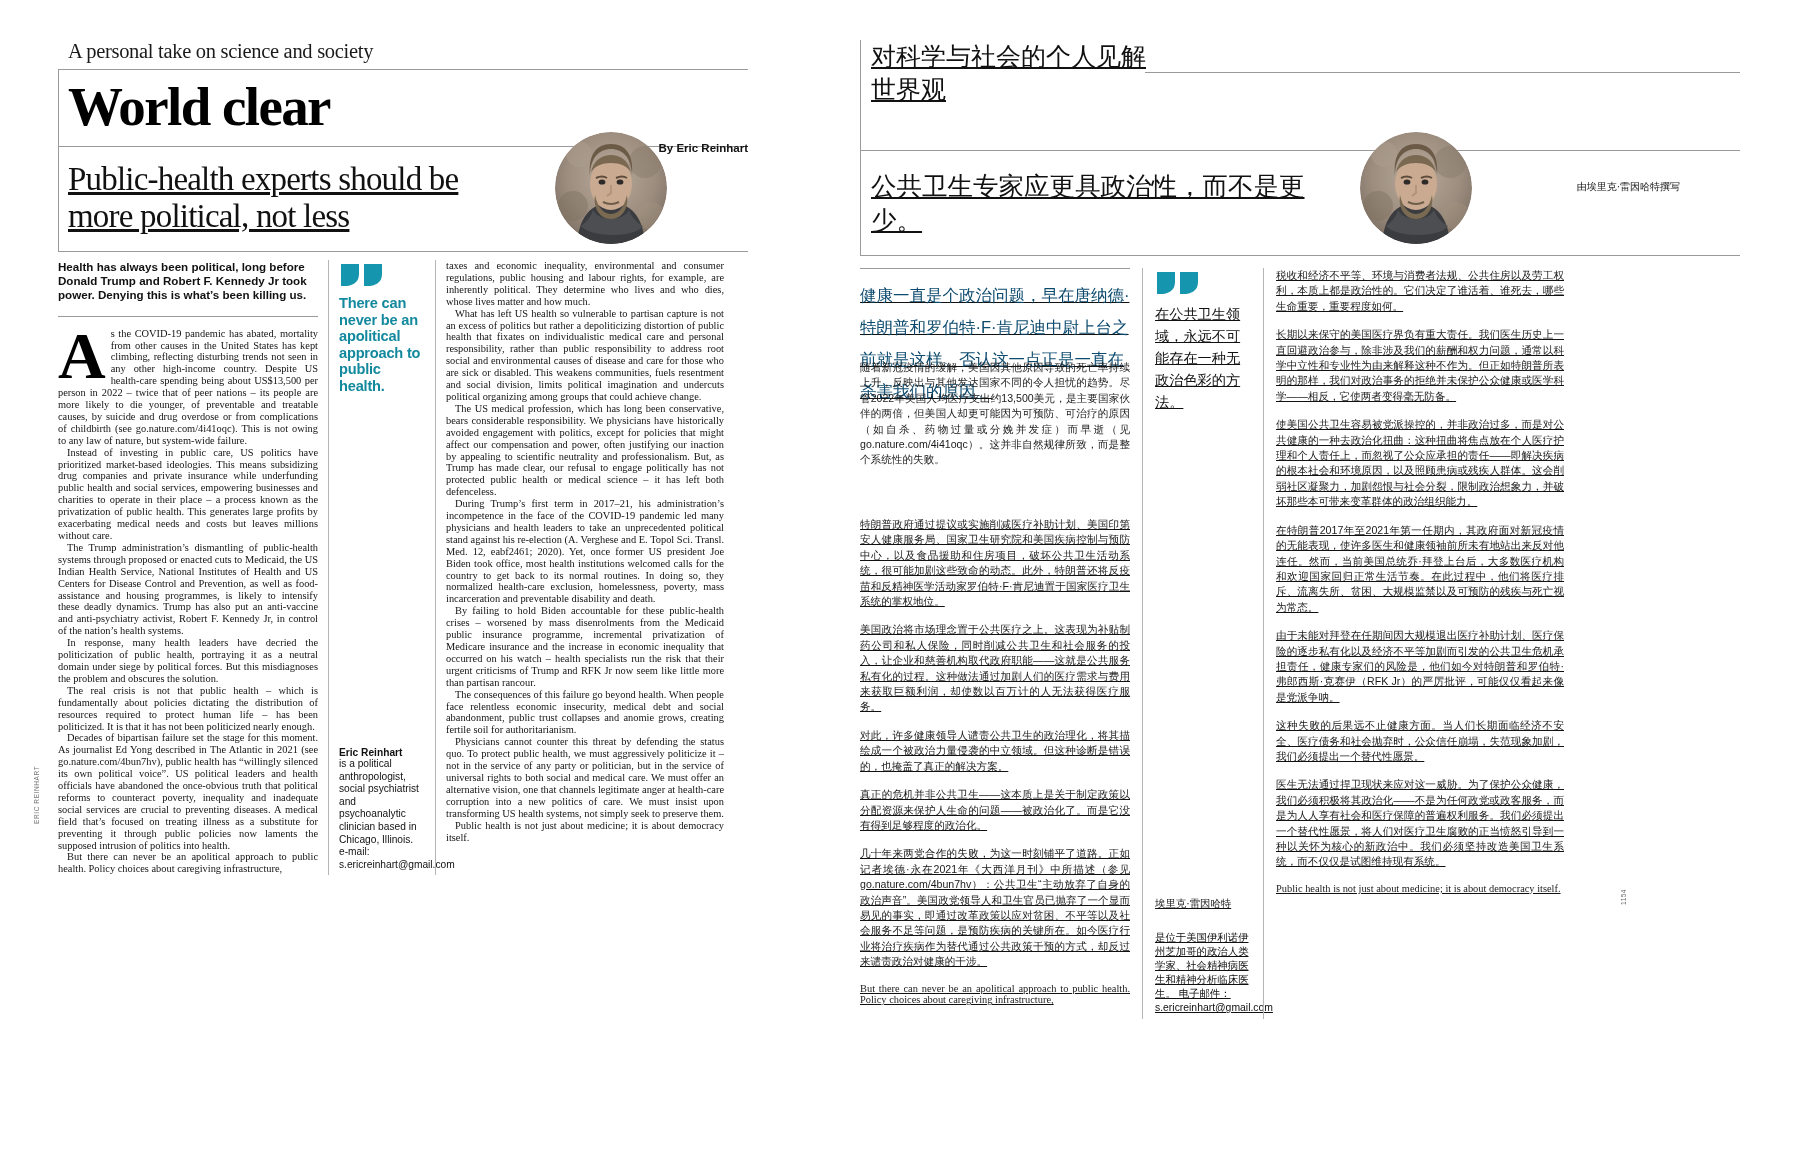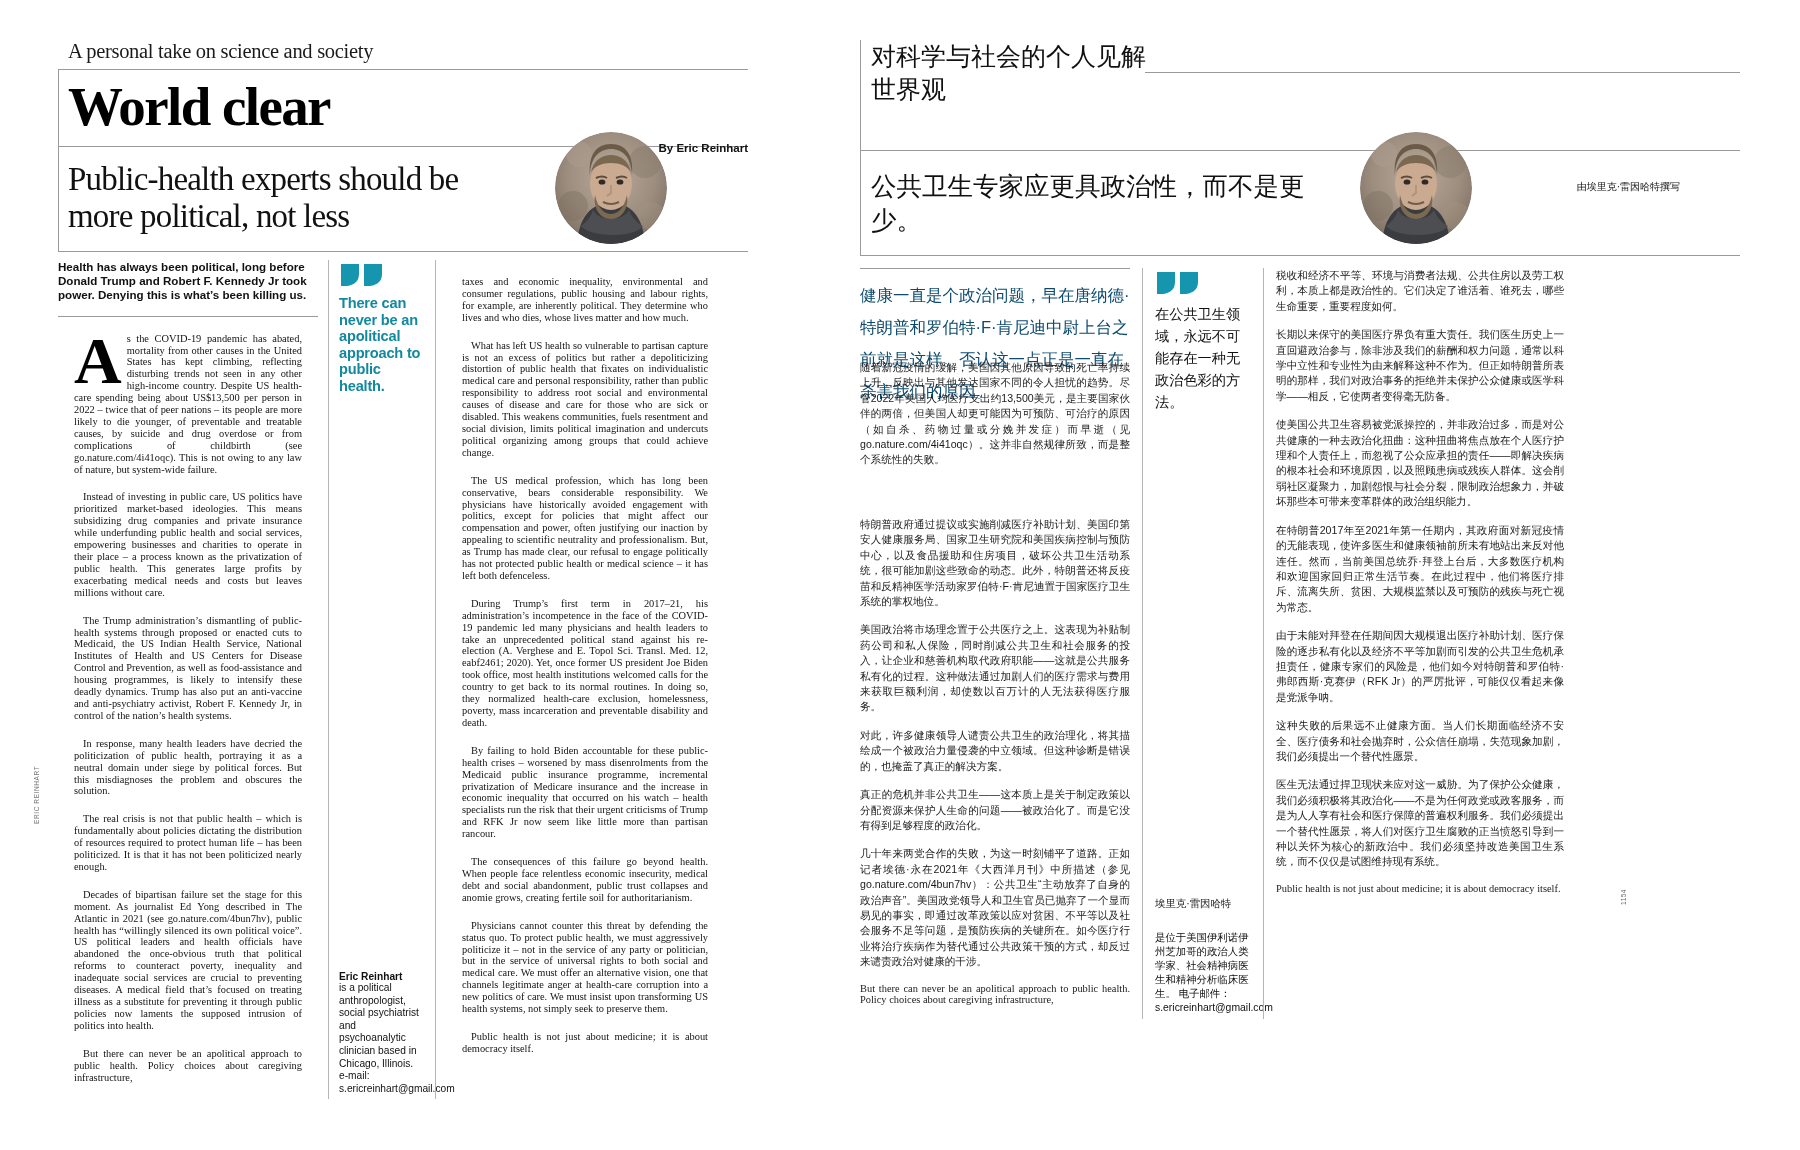--- a/index.html
+++ b/index.html
@@ -14,51 +14,51 @@
   .vrule{width:1px;background:#b5b5b5;align-self:stretch;}
 
   
   .kicker{font-family:"Liberation Serif",serif;font-size:20.5px;letter-spacing:-0.3px;
           color:#1a1a1a;padding:0 0 6px 10px;white-space:nowrap;}
   .masthead-wrap{position:relative;width:690px;}
   .masthead-wrap .leftbar{position:absolute;left:0;top:0;bottom:0;width:1px;background:#9a9a9a;}
   .wv-title{font-family:"Liberation Serif",serif;font-weight:bold;font-size:55px;line-height:1.02;
             letter-spacing:-1.6px;padding:9px 0 11px 10px;color:#000;}
   .headline{font-family:"Liberation Serif",serif;font-size:33px;line-height:1.12;letter-spacing:-0.8px;
-            padding:14px 0 16px 10px;color:#111;max-width:420px;}
+            padding:14px 0 16px 10px;color:#111;max-width:420px;text-decoration:underline;}
   .byline{font-family:"Liberation Sans",sans-serif;font-weight:bold;font-size:11.5px;color:#111;
           position:absolute;right:0;top:102px;}
   .portrait{position:absolute;width:112px;height:112px;border-radius:50%;overflow:hidden;}
   .portrait svg{display:block;}
 
   
   .cols{display:flex;margin-top:8px;}
   .col{box-sizing:border-box;}
   .coltext{font-family:"Liberation Serif",serif;font-size:10.4px;line-height:11.9px;
            text-align:justify;color:#131313;hyphens:auto;}
-  .coltext p{margin:16px;text-indent:9px;}
+  .coltext p{margin:0;text-indent:9px;}
   .coltext p.first{text-indent:0;}
 
   .standfirst{font-family:"Liberation Sans",sans-serif;font-weight:bold;font-size:11.6px;
               line-height:14.2px;color:#111;}
   .dropcap-para{position:relative;}
   .dropcap{float:left;font-family:"Liberation Serif",serif;font-weight:bold;font-size:66px;
            line-height:52px;margin:2px 5px -2px 0;color:#000;}
 
   
   .pq-col{position:relative;}
   .pq-mark{color:#1596ae;font-size:0;line-height:0;margin-bottom:7px;}
   .pq-mark svg{display:block;}
   .pq-text{font-family:"Liberation Sans",sans-serif;font-weight:bold;font-size:14.6px;
            line-height:16.6px;color:#13899e;letter-spacing:-0.2px;}
   .bio-name{font-family:"Liberation Sans",sans-serif;font-weight:bold;font-size:10.2px;color:#111;}
   .bio-text{font-family:"Liberation Sans",sans-serif;font-size:10.2px;line-height:12.6px;color:#111;}
 
   
-  .cn{font-family:"Liberation Sans",sans-serif;}
+  .cn{font-family:"Liberation Sans",sans-serif;text-decoration:underline;}
   .cn-kicker{font-size:25px;line-height:33px;color:#111;padding-left:11px;}
   .cn-headline{font-size:25.5px;line-height:34px;color:#111;padding:18px 0 18px 11px;max-width:470px;}
   .cn-byline{font-family:"Liberation Sans",sans-serif;font-size:10px;color:#111;
              position:absolute;right:60px;top:140px;}
   .cn-coltext{font-size:10.6px;line-height:15.4px;color:#1a1a1a;text-align:justify;}
   .cn-coltext p{margin:0 0 13px 0;}
   .cn-stand{font-size:16.5px;line-height:32px;color:#0c4a6e;font-weight:normal;}
   .cn-overlay{position:absolute;font-size:10.6px;line-height:15.4px;color:#1a1a1a;}
   .cn-pq{font-size:14.2px;line-height:22px;color:#111;}
   .cn-bio{font-size:10.4px;line-height:14px;color:#111;margin-top:20px;}

